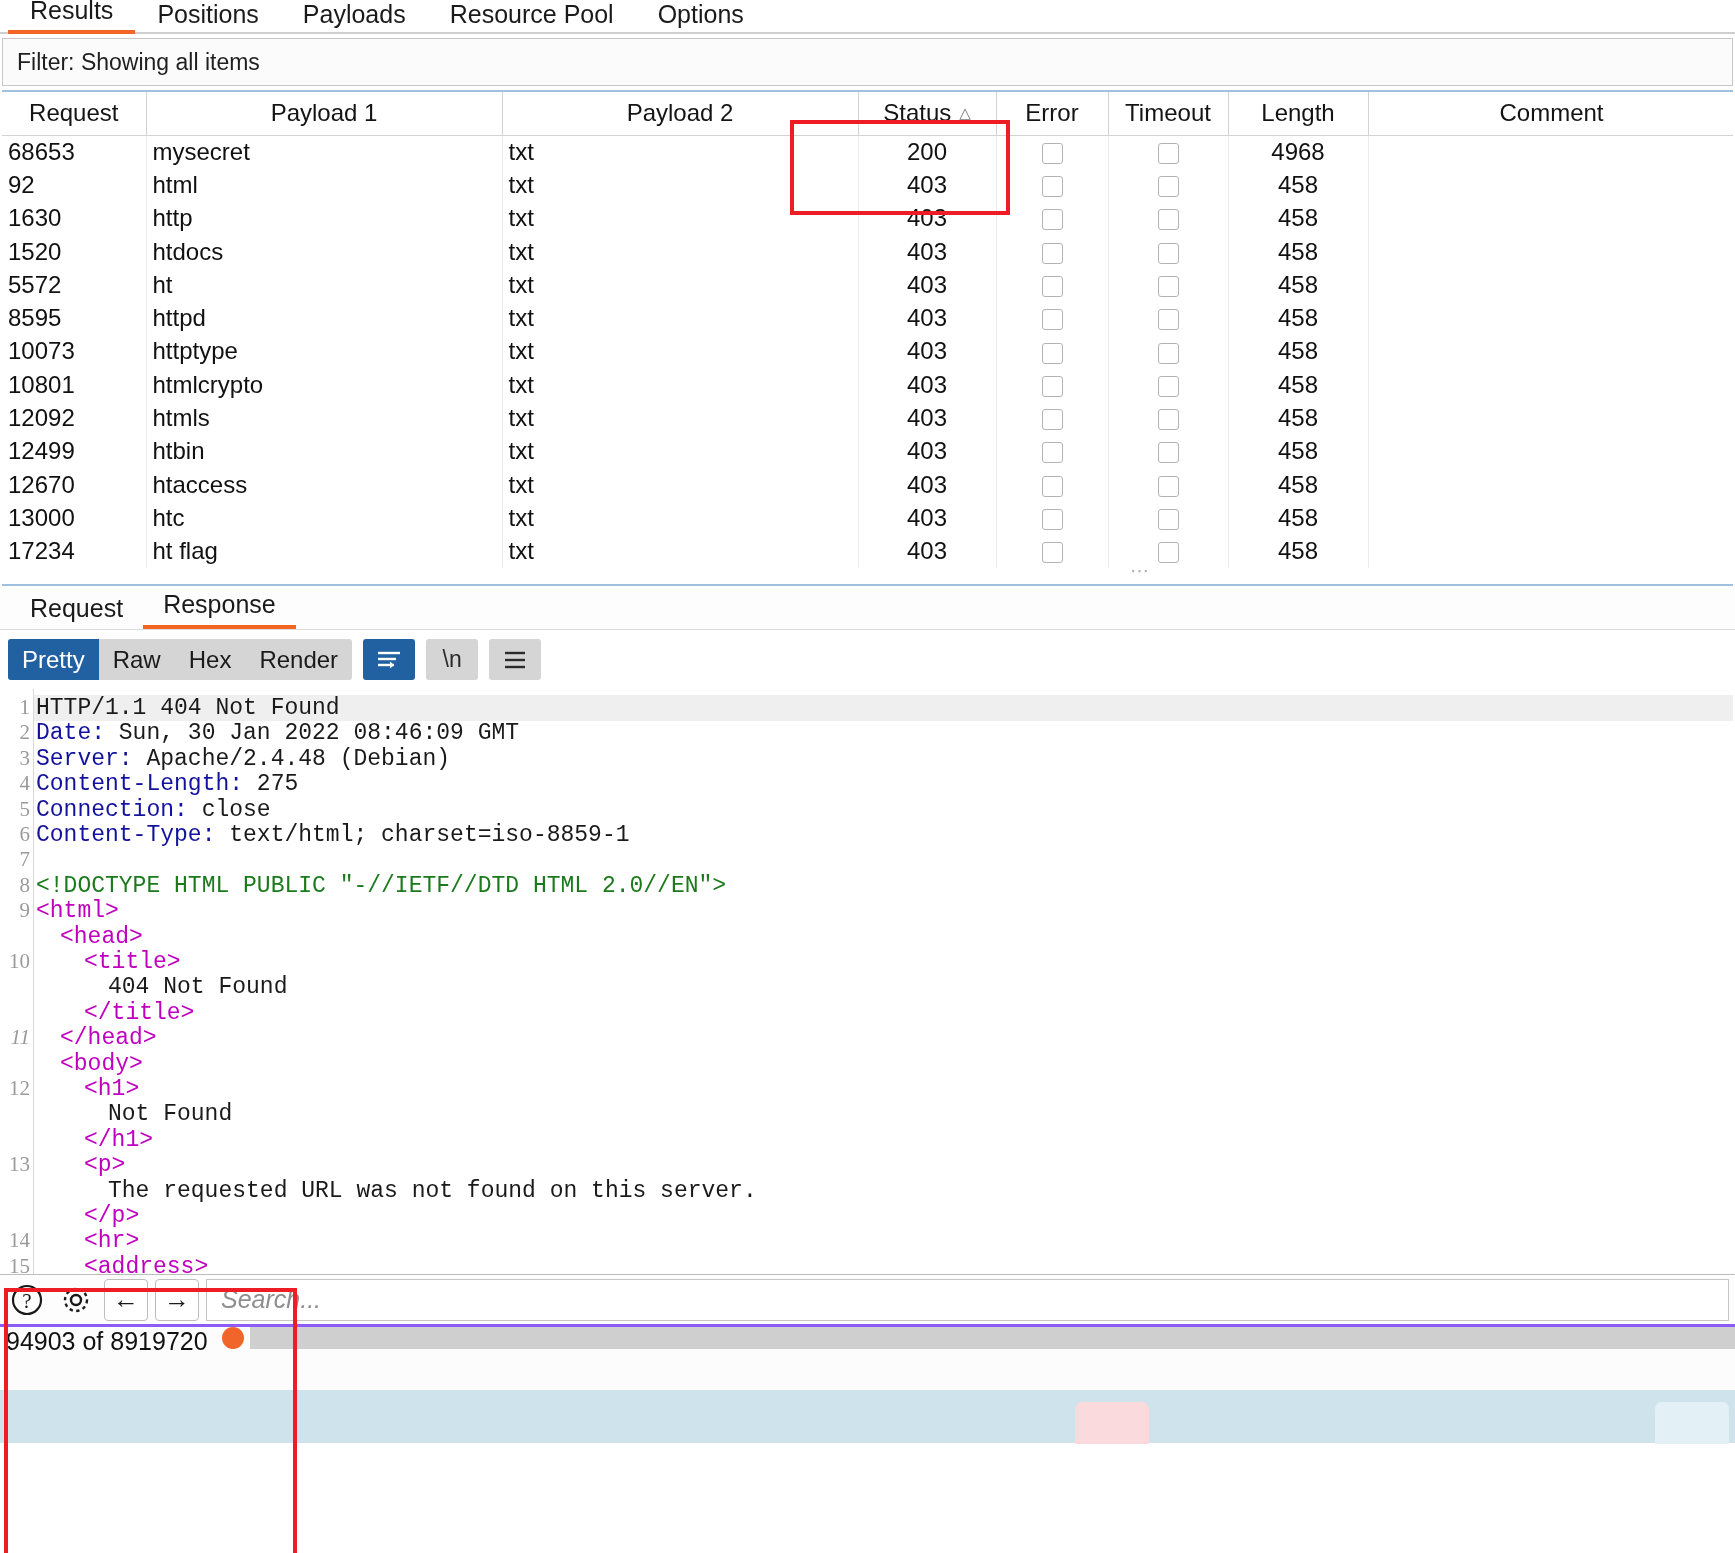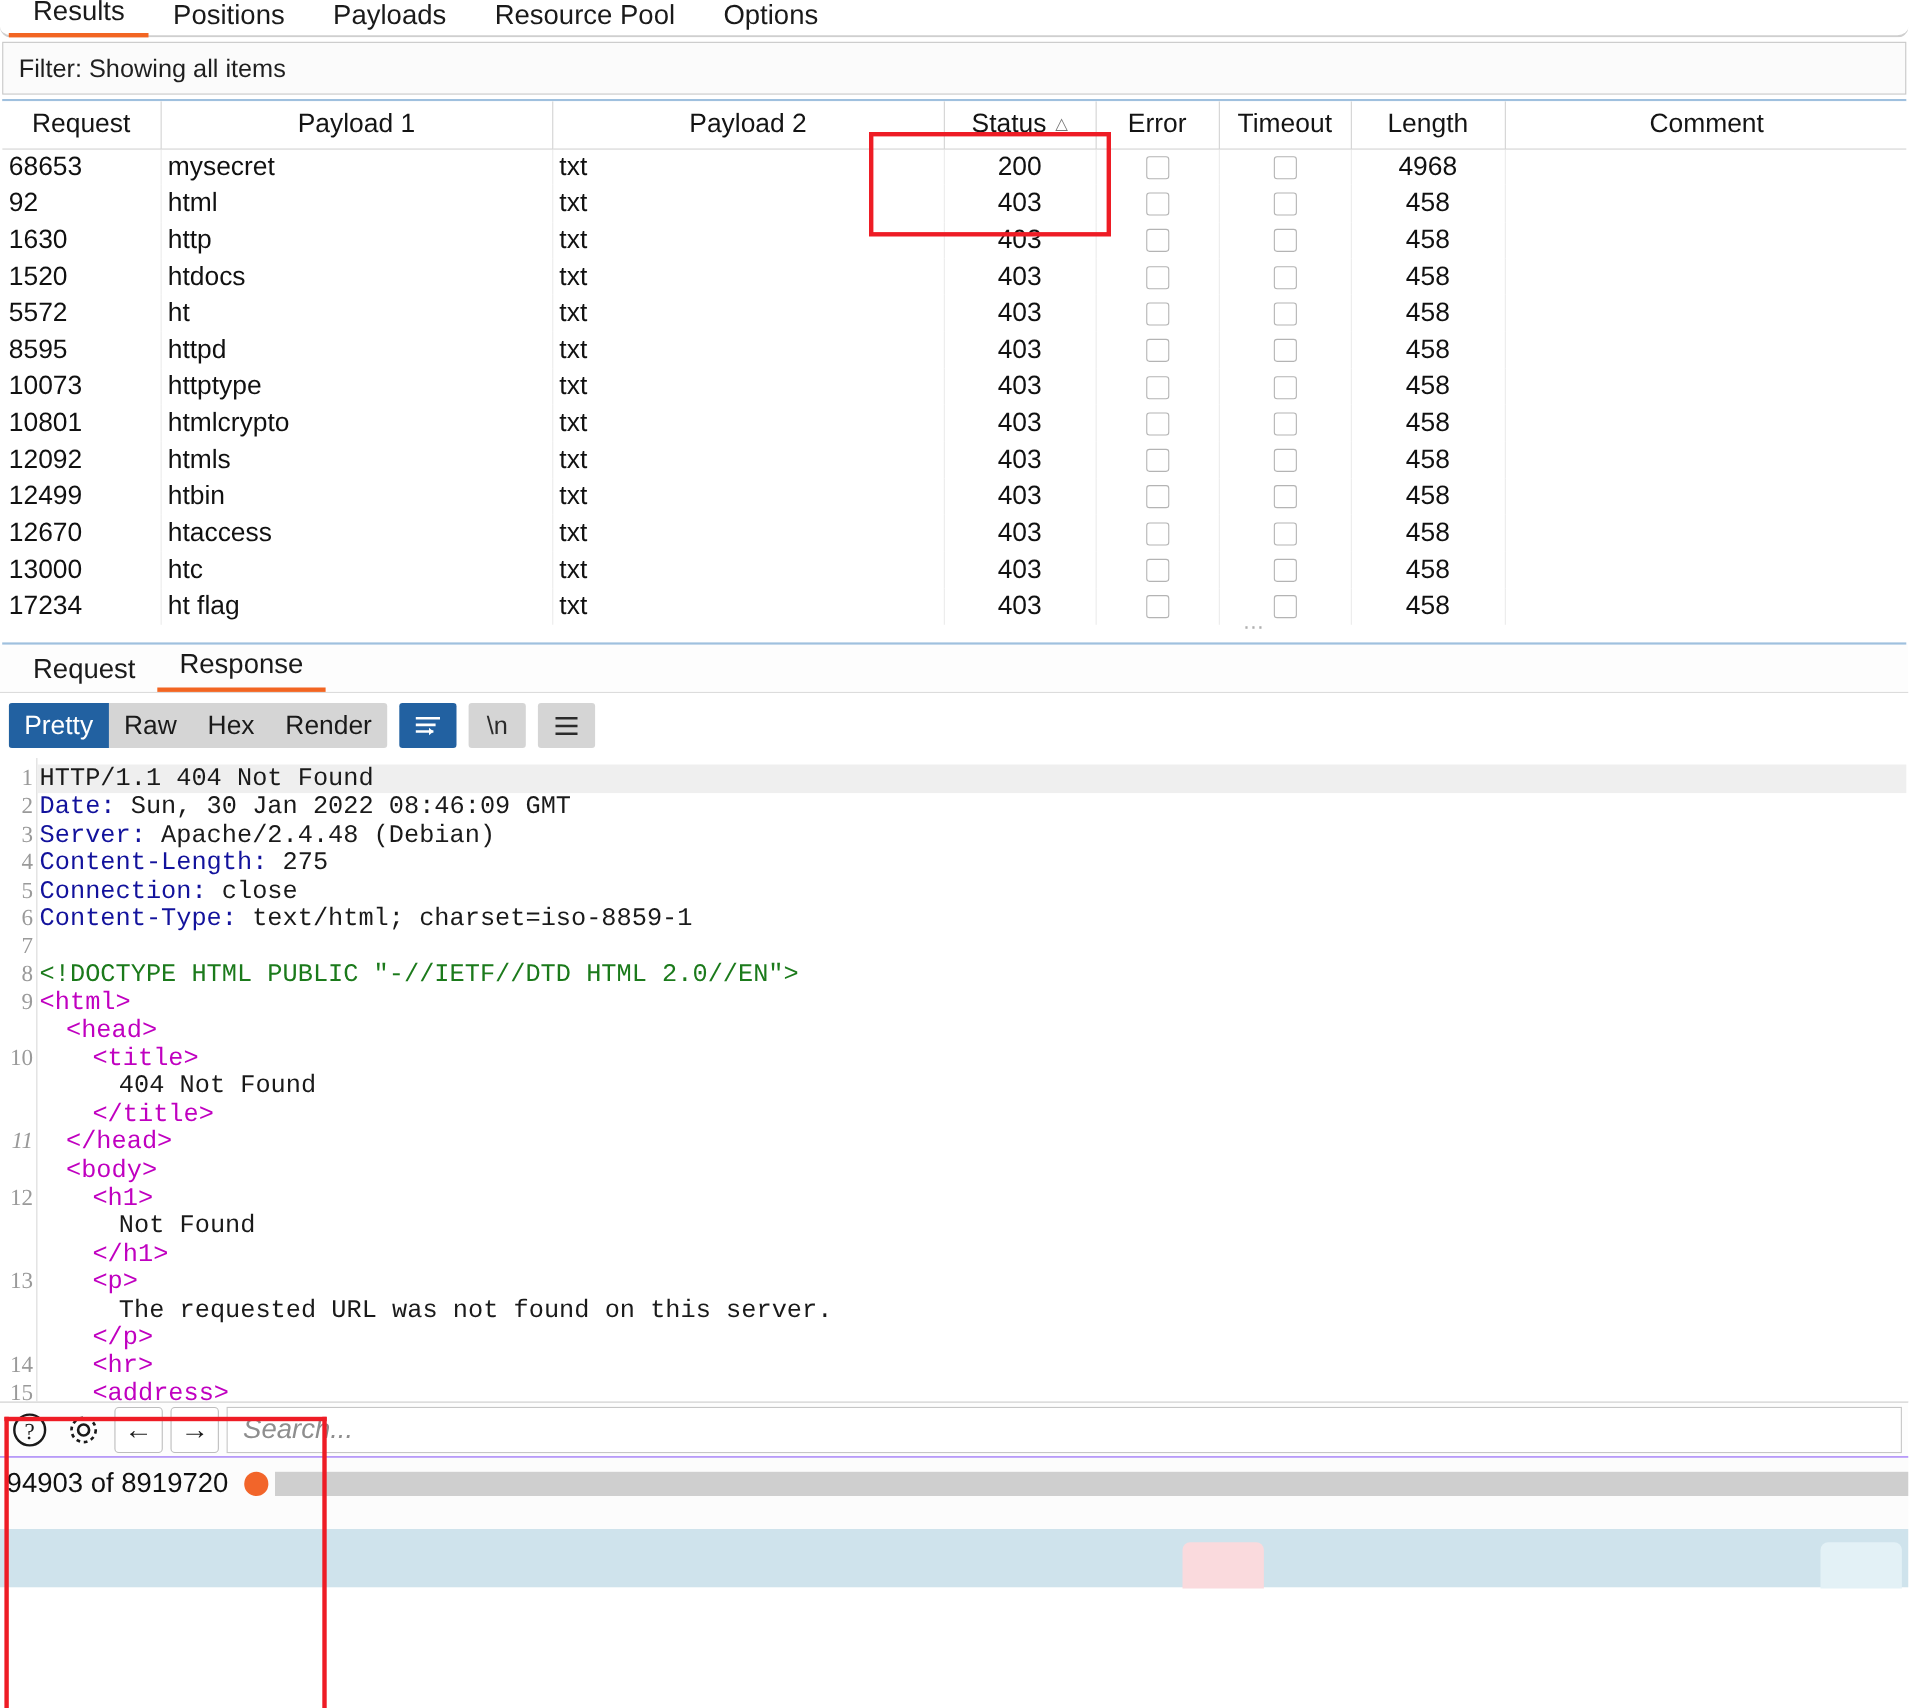--- a/index.html
+++ b/index.html
@@ -11,21 +11,20 @@
     overflow: hidden;
   }
   #app { position: relative; width: 1735px; height: 1553px; }
 
   
   .tabbar {
     display: flex; align-items: flex-end;
     height: 34px; padding-left: 8px;
     background: #ffffff;
     border-bottom: 2px solid #cfcfcf;
-    border-radius: 10px;
   }
   .tabbar .tab {
     font-size: 25px; color: #1a1a1a;
     padding: 0 22px 5px 22px;
     white-space: nowrap;
     position: relative; top: 2px;
   }
   .tabbar .tab.active { border-bottom: 4px solid #f26522; }
 
   
@@ -145,22 +144,22 @@
   .plainico {
     width: 42px; height: 42px; display: flex; align-items: center; justify-content: center;
     font-size: 30px; color: #1a1a1a;
   }
   .searchfield {
     flex: 1; height: 42px; border: 1px solid #c6c6c6; background: #fff;
     display: flex; align-items: center; padding-left: 14px;
     font-size: 25px; font-style: italic; color: #8e8e8e;
   }
   .countrow {
-    display: flex; align-items: center; height: 48px;
-    padding-left: 6px; background: #fcfcfc; border-top: 1px solid #8b5cf6;
+    display: flex; height: 48px;
+    padding-left: 6px; background: #fcfcfc; border-top: 3px solid #8b5cf6;
   }
   .countrow .txt { font-size: 25px; color: #111; margin-right: 14px; }
   .dot { width: 22px; height: 22px; border-radius: 50%; background: #f2652a; margin-right: 6px; }
   .track { flex: 1; height: 22px; background: #cfcfcf; }
   .spacer-white { height: 18px; background: #fcfcfc; }
   .taskbar { height: 53px; background: #cfe3ec; position: relative; }
   .tb-chip { position: absolute; top: 12px; height: 42px; border-radius: 7px 7px 0 0; }
   .tb-pink { left: 1075px; width: 74px; background: #fadadd; }
   .tb-blue { left: 1655px; width: 74px; background: #e3f1f6; }
 </style>

